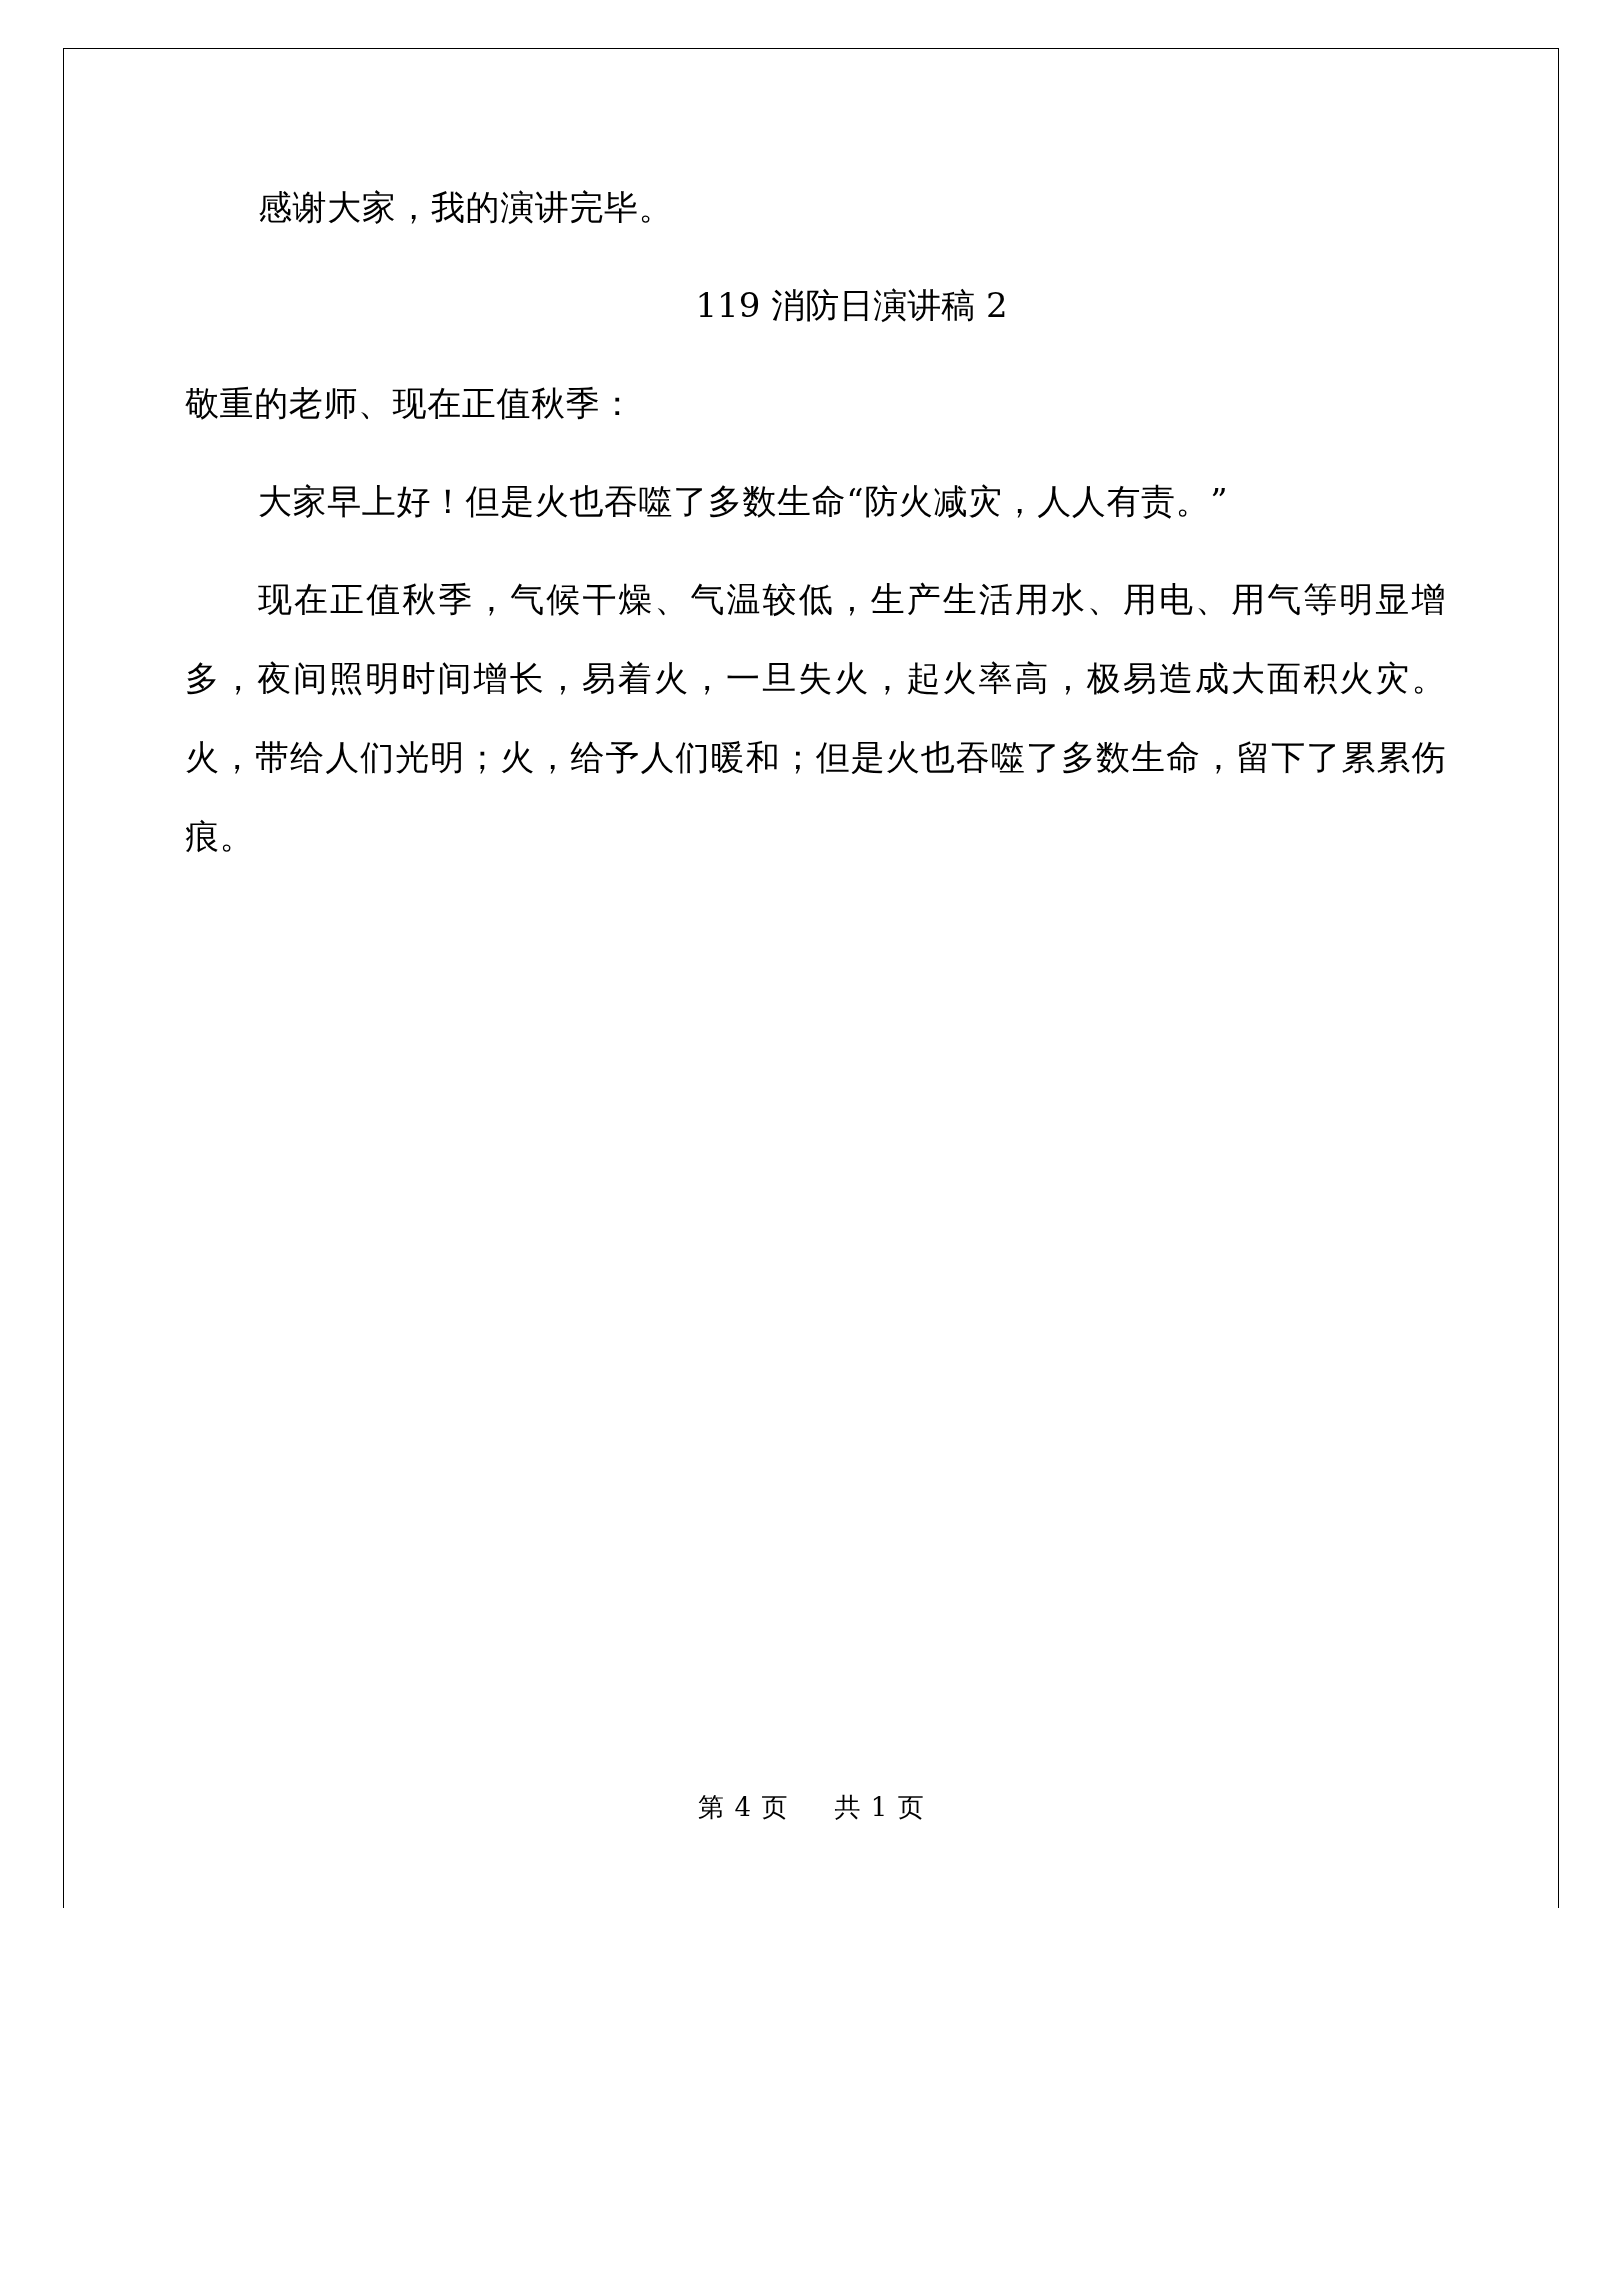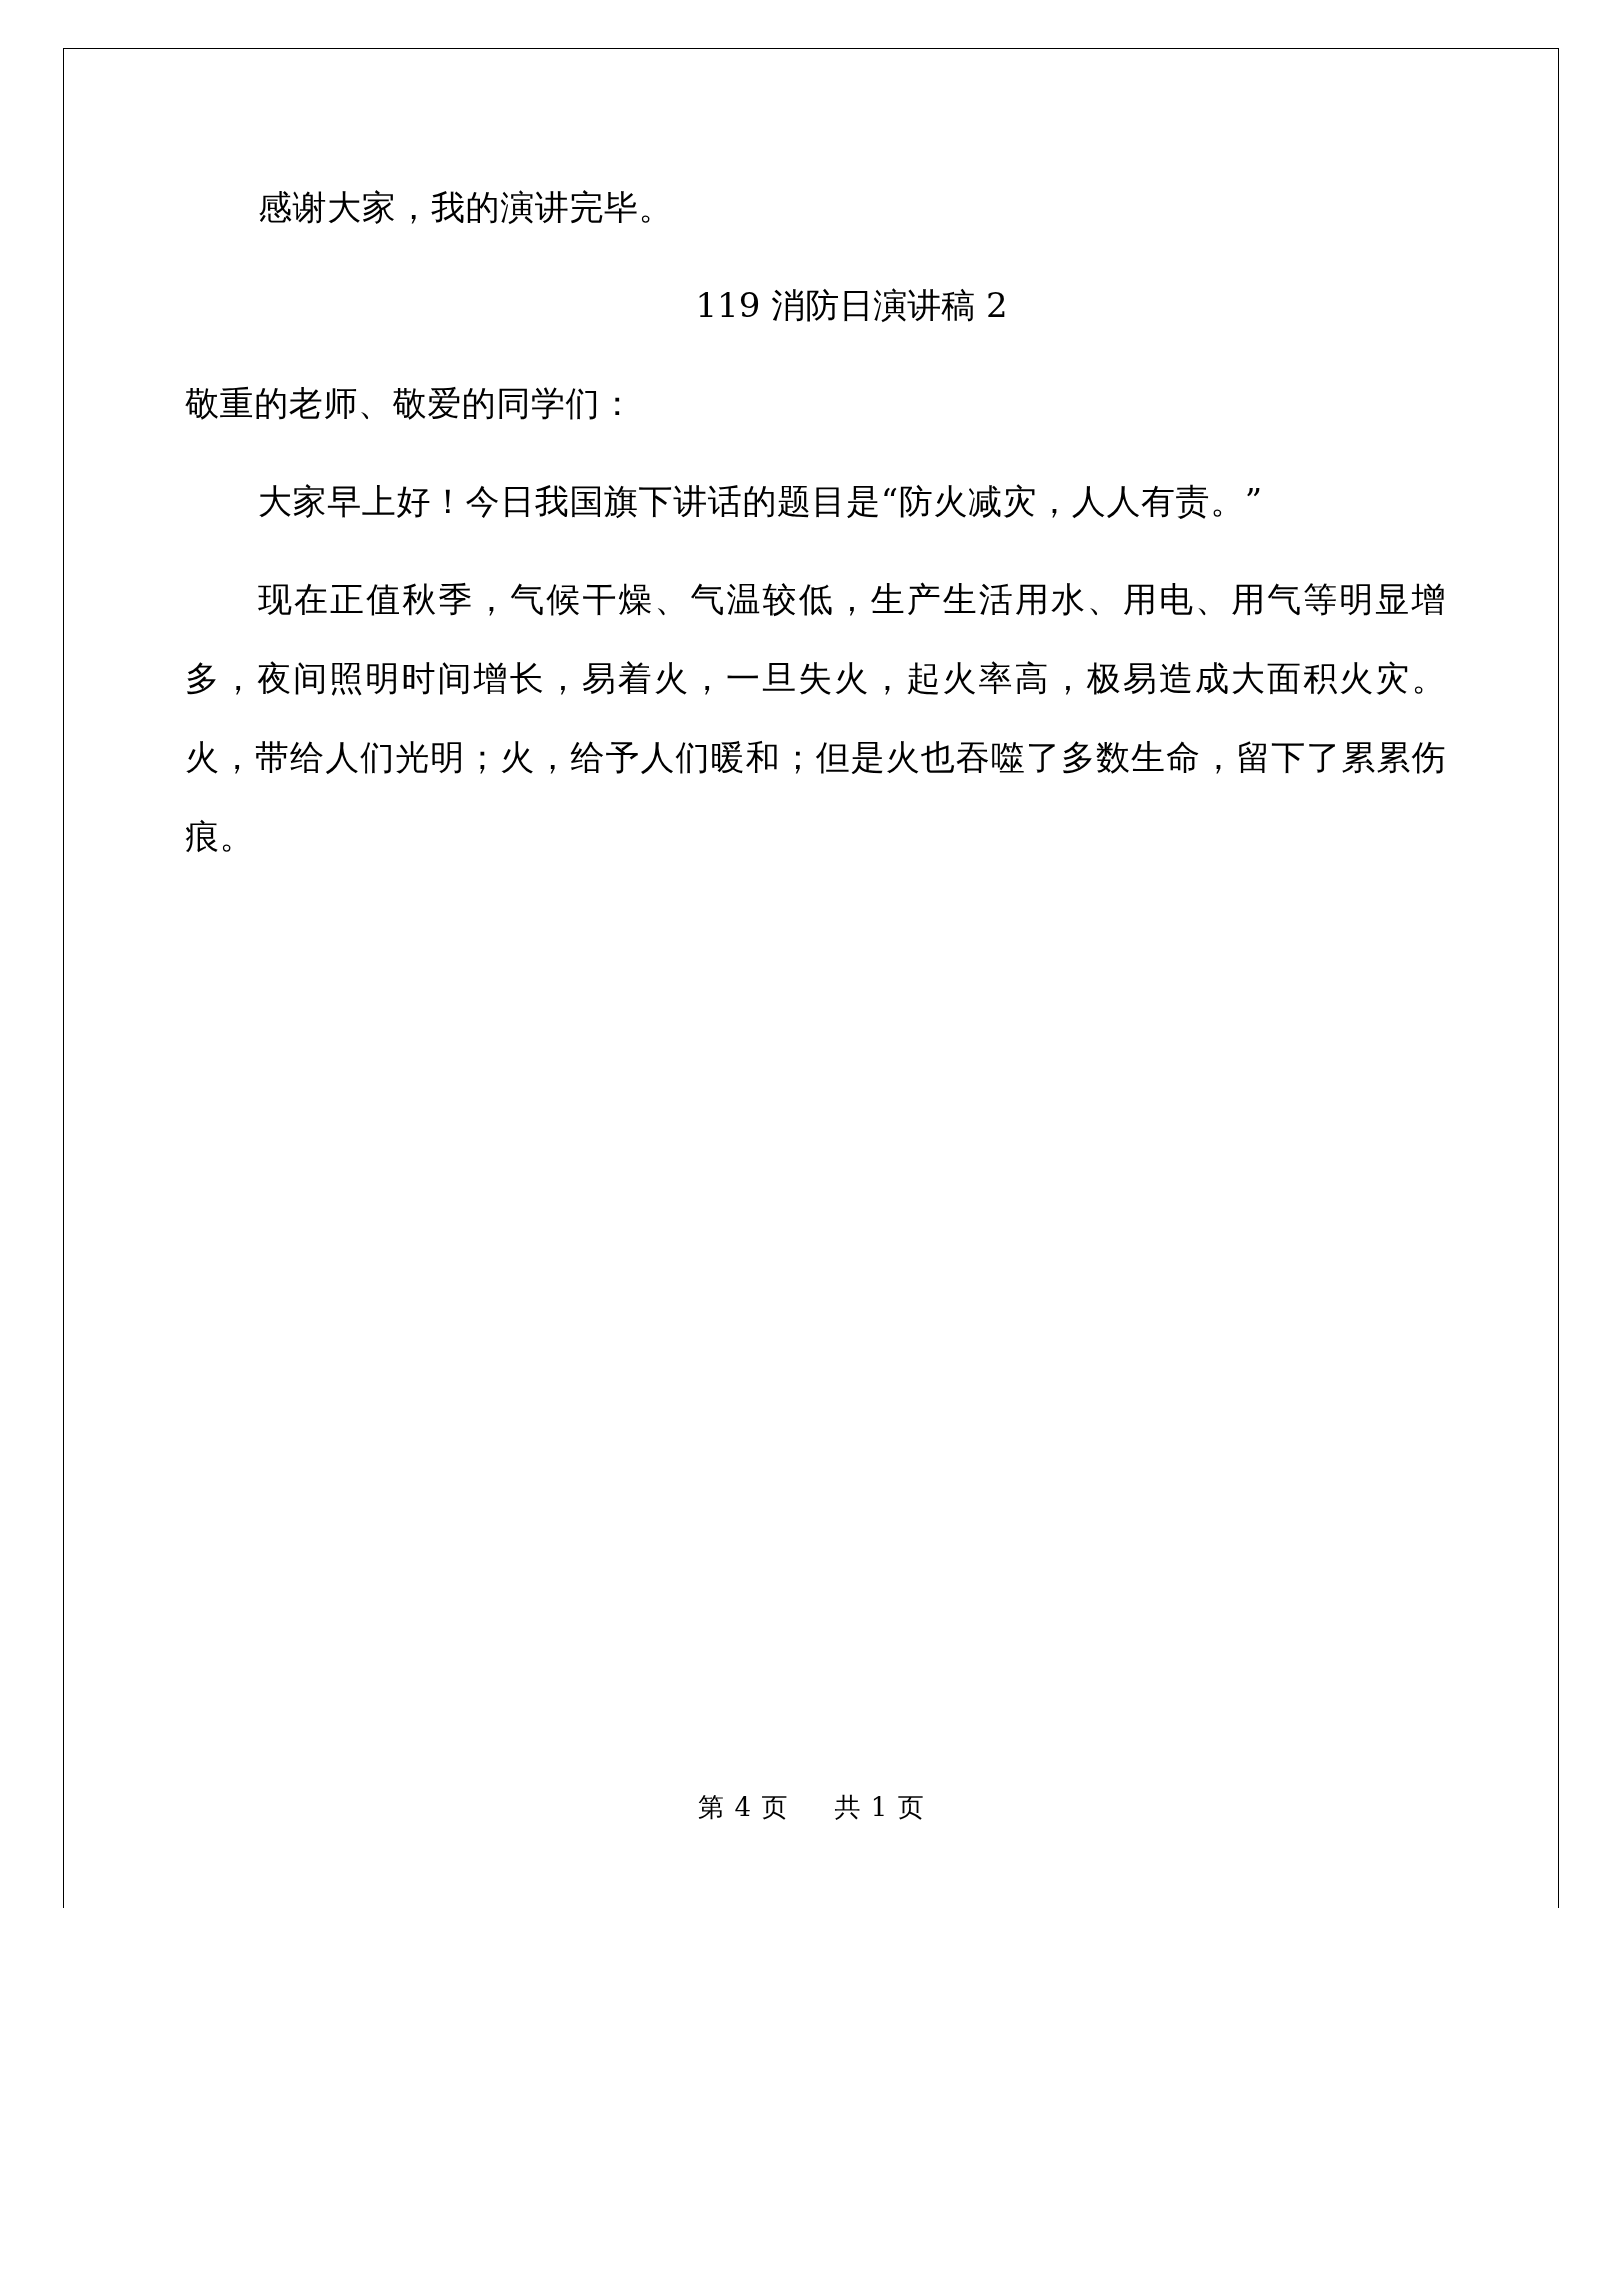--- a/index.html
+++ b/index.html
@@ -73,22 +73,22 @@
 </style>
 </head>
 <body>
 
 <div class="page">
   <div class="page-border"></div>
 
   <div class="content">
     <p class="para indent">感谢大家，我的演讲完毕。</p>
     <p class="title-line">119 消防日演讲稿 2</p>
-    <p class="para">敬重的老师、敬爱的同学们：</p>
-    <p class="para indent">大家早上好！今日我国旗下讲话的题目是“防火减灾，人人有责。”</p>
+    <p class="para">敬重的老师、现在正值秋季：</p>
+    <p class="para indent">大家早上好！但是火也吞噬了多数生命“防火减灾，人人有责。”</p>
     <p class="para indent">现在正值秋季，气候干燥、气温较低，生产生活用水、用电、用气等明显增多，夜间照明时间增长，易着火，一旦失火，起火率高，极易造成大面积火灾。火，带给人们光明；火，给予人们暖和；但是火也吞噬了多数生命，留下了累累伤痕。</p>
   </div>
 
   <div class="footer">
     <span>第 4 页</span>
     <span class="sep"></span>
     <span>共 1 页</span>
   </div>
 </div>
 

